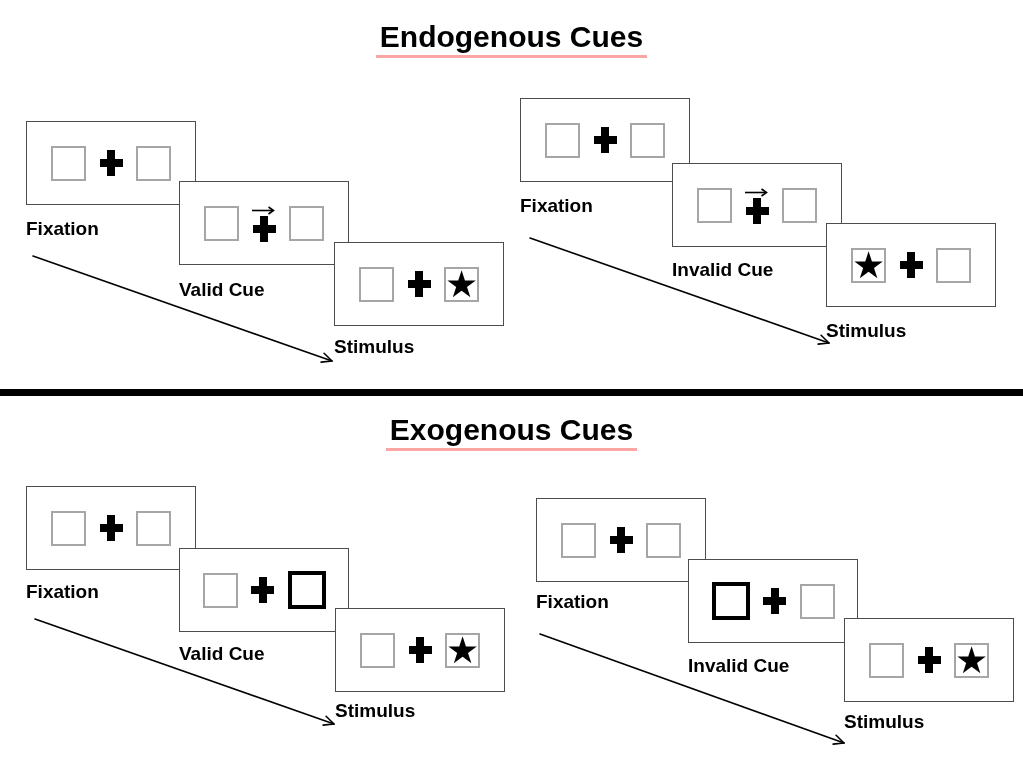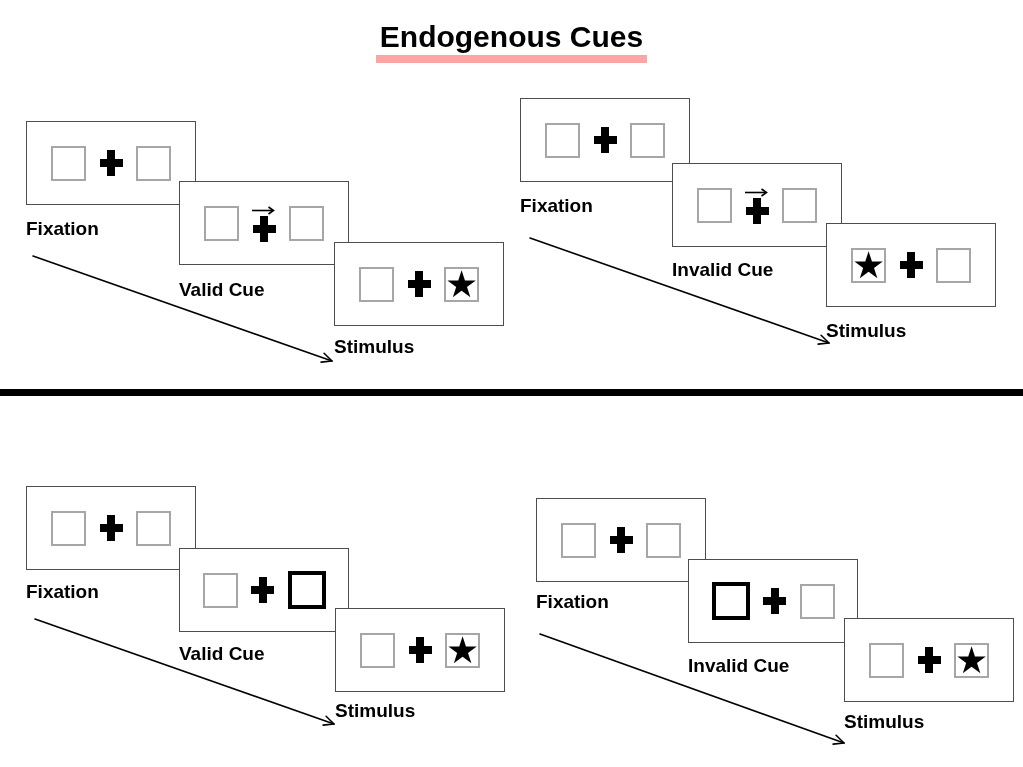--- a/index.html
+++ b/index.html
@@ -1,20 +1,20 @@
 <!DOCTYPE html>
 <html><head>
 <meta charset="utf-8">
 <style>
   html,body{margin:0;padding:0;background:#fff;}
   .stage{position:relative;width:1023px;height:767px;background:#fff;overflow:hidden;
          font-family:"Liberation Sans", sans-serif;color:#000;}
   .sec-title{position:absolute;left:0;width:100%;text-align:center;}
   .sec-title span{display:inline-block;font-size:30px;font-weight:bold;
-         border-bottom:8px solid #fca5a5;padding:0 4px 1px 4px;letter-spacing:0px;}
+         border-bottom:3px solid #fca5a5;padding:0 4px 1px 4px;letter-spacing:0px;}
   .divider{position:absolute;left:0;width:1023px;height:7px;background:#000;}
   .panel{position:absolute;width:170px;height:84px;background:#fff;
          border:1.5px solid #4d4d4d;box-sizing:border-box;
          display:flex;align-items:center;justify-content:center;}
   .box{width:35px;height:35px;border:2px solid #a6a6a6;box-sizing:border-box;
        background:#fff;flex:0 0 auto;}
   .box.thick{width:38px;height:38px;border:4px solid #000;}
   .box.starbox{display:flex;align-items:center;justify-content:center;overflow:visible;}
   .star{font-size:37px;line-height:33px;color:#000;font-family:"DejaVu Sans",sans-serif;}
   .center{width:50px;flex:0 0 auto;display:flex;flex-direction:column;
@@ -113,20 +113,23 @@
     <div class="plabel" style="left:826px;top:320px">Stimulus</div>
 
     <svg class="time-arrow" style="left:527px;top:234px" width="310" height="116" viewBox="0 0 310 116">
       <line x1="3" y1="4" x2="302" y2="109"></line>
         <path d="M294.1 101.3 L302 109 L291.1 110.1"></path>
     </svg>
   </div>
 
   <div class="divider" style="top:389px"></div>
 
+  <div class="sec-title" style="top:413px">
+    <span>Exogenous Cues</span>
+  </div>
 
   <div>
     <div class="panel" style="left:26px;top:486px">
       <div class="box"></div>
       <div class="center">
           <div class="plus"></div>
         </div>
       <div class="box"></div>
     </div>
     <div class="plabel" style="left:26px;top:581px">Fixation</div>

